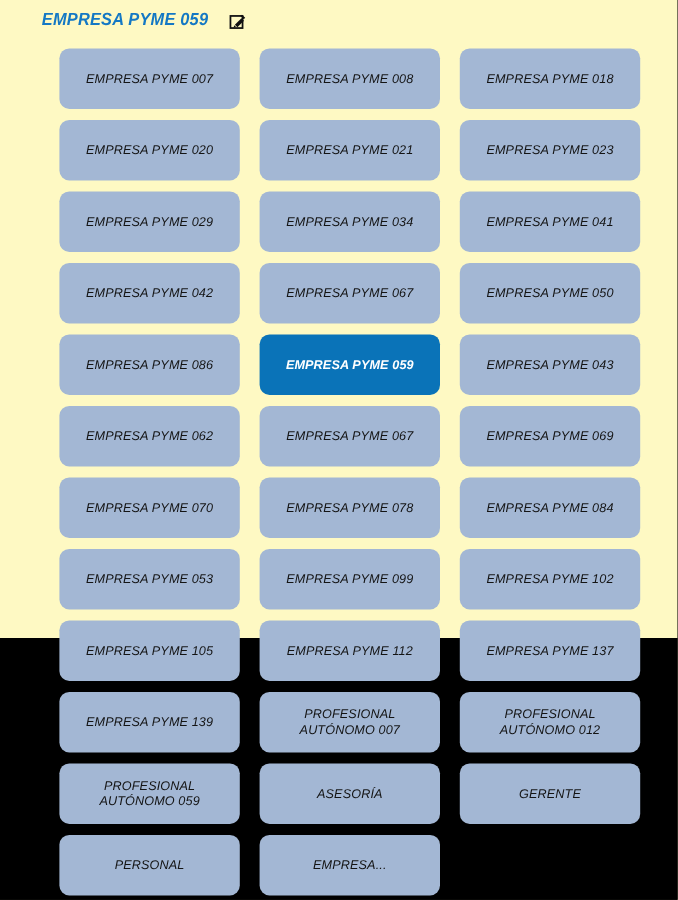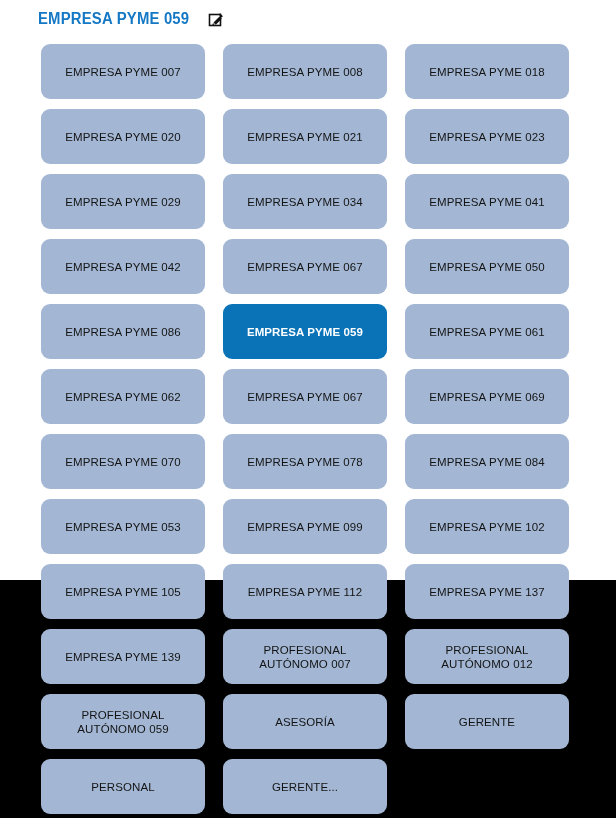--- a/index.html
+++ b/index.html
@@ -12,22 +12,23 @@
     height: 818px;
     overflow: hidden;
     font-family: "Liberation Sans", sans-serif;
     -webkit-font-smoothing: antialiased;
   }
 
   #app {
     position: relative;
     width: 616px;
     height: 580px;
-    background: #ffffff;
+    background: #fef9c3;
     box-sizing: border-box;
+    font-style: italic;
   }
 
   
   .header {
     position: absolute;
     left: 38px;
     top: 6px;
     height: 26px;
     display: flex;
     align-items: center;
@@ -51,21 +52,21 @@
     align-items: center;
     justify-content: center;
     position: relative;
     top: 0px;
   }
   .edit-icon svg { display: block; }
 
   
   .grid {
     position: absolute;
-    left: 41px;
+    left: 54px;
     top: 44px;
     width: 528px;
     display: grid;
     grid-template-columns: repeat(3, 164px);
     column-gap: 18px;
     row-gap: 10px;
   }
 
   .cell {
     height: 55px;
@@ -176,21 +177,21 @@
           <span class="line">EMPRESA PYME 086</span>
         </div>
       </div>
       <div class="cell selected">
         <div>
           <span class="line">EMPRESA PYME 059</span>
         </div>
       </div>
       <div class="cell">
         <div>
-          <span class="line">EMPRESA PYME 061</span>
+          <span class="line">EMPRESA PYME 043</span>
         </div>
       </div>
       <div class="cell">
         <div>
           <span class="line">EMPRESA PYME 062</span>
         </div>
       </div>
       <div class="cell">
         <div>
           <span class="line">EMPRESA PYME 067</span>
@@ -279,18 +280,18 @@
           <span class="line">GERENTE</span>
         </div>
       </div>
       <div class="cell">
         <div>
           <span class="line">PERSONAL</span>
         </div>
       </div>
       <div class="cell">
         <div>
-          <span class="line">GERENTE...</span>
+          <span class="line">EMPRESA...</span>
         </div>
       </div>
     </div>
 
 </div>
 
 </body></html>

